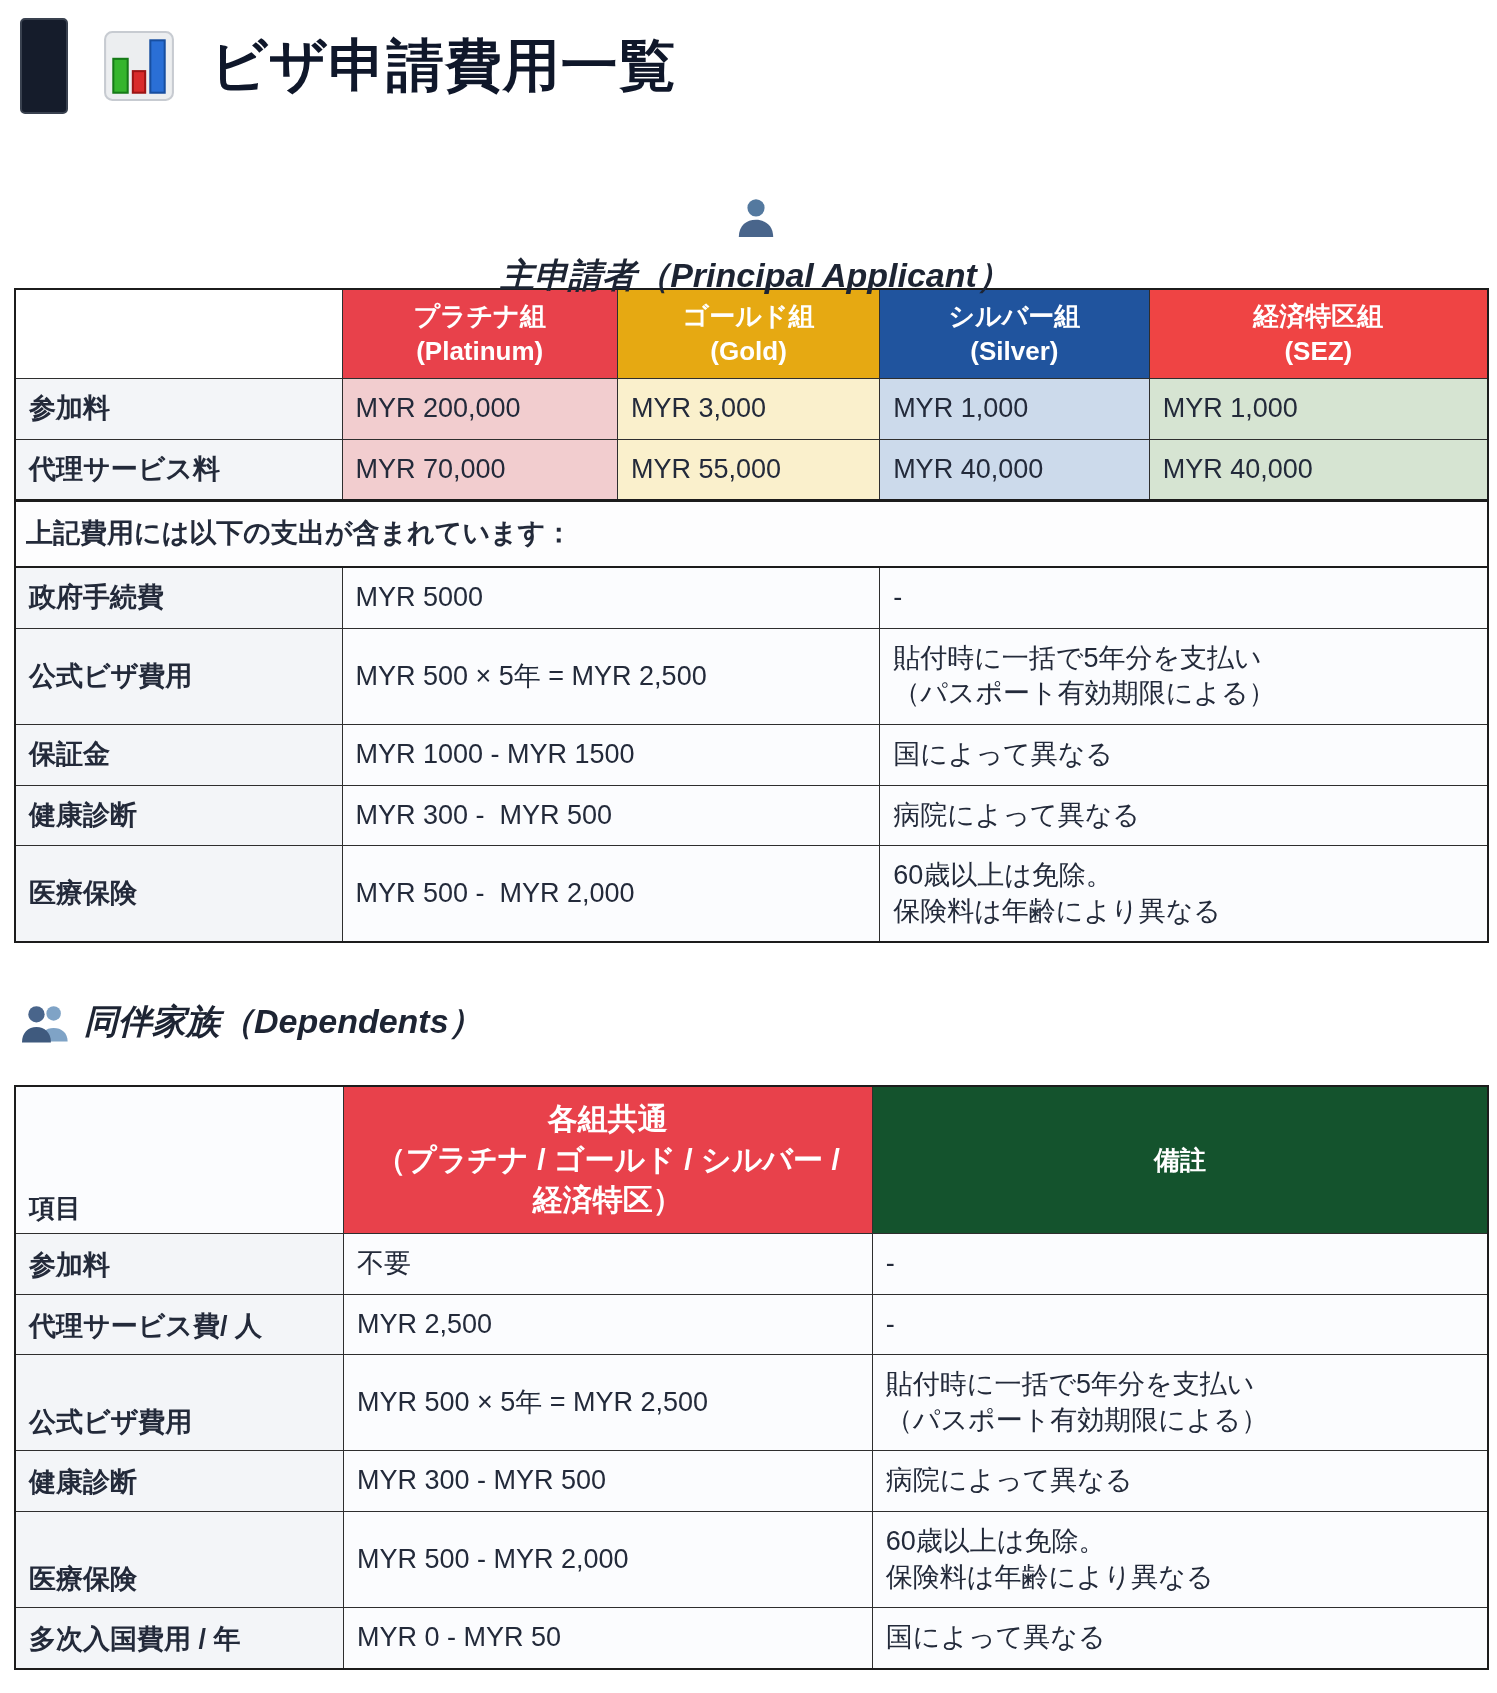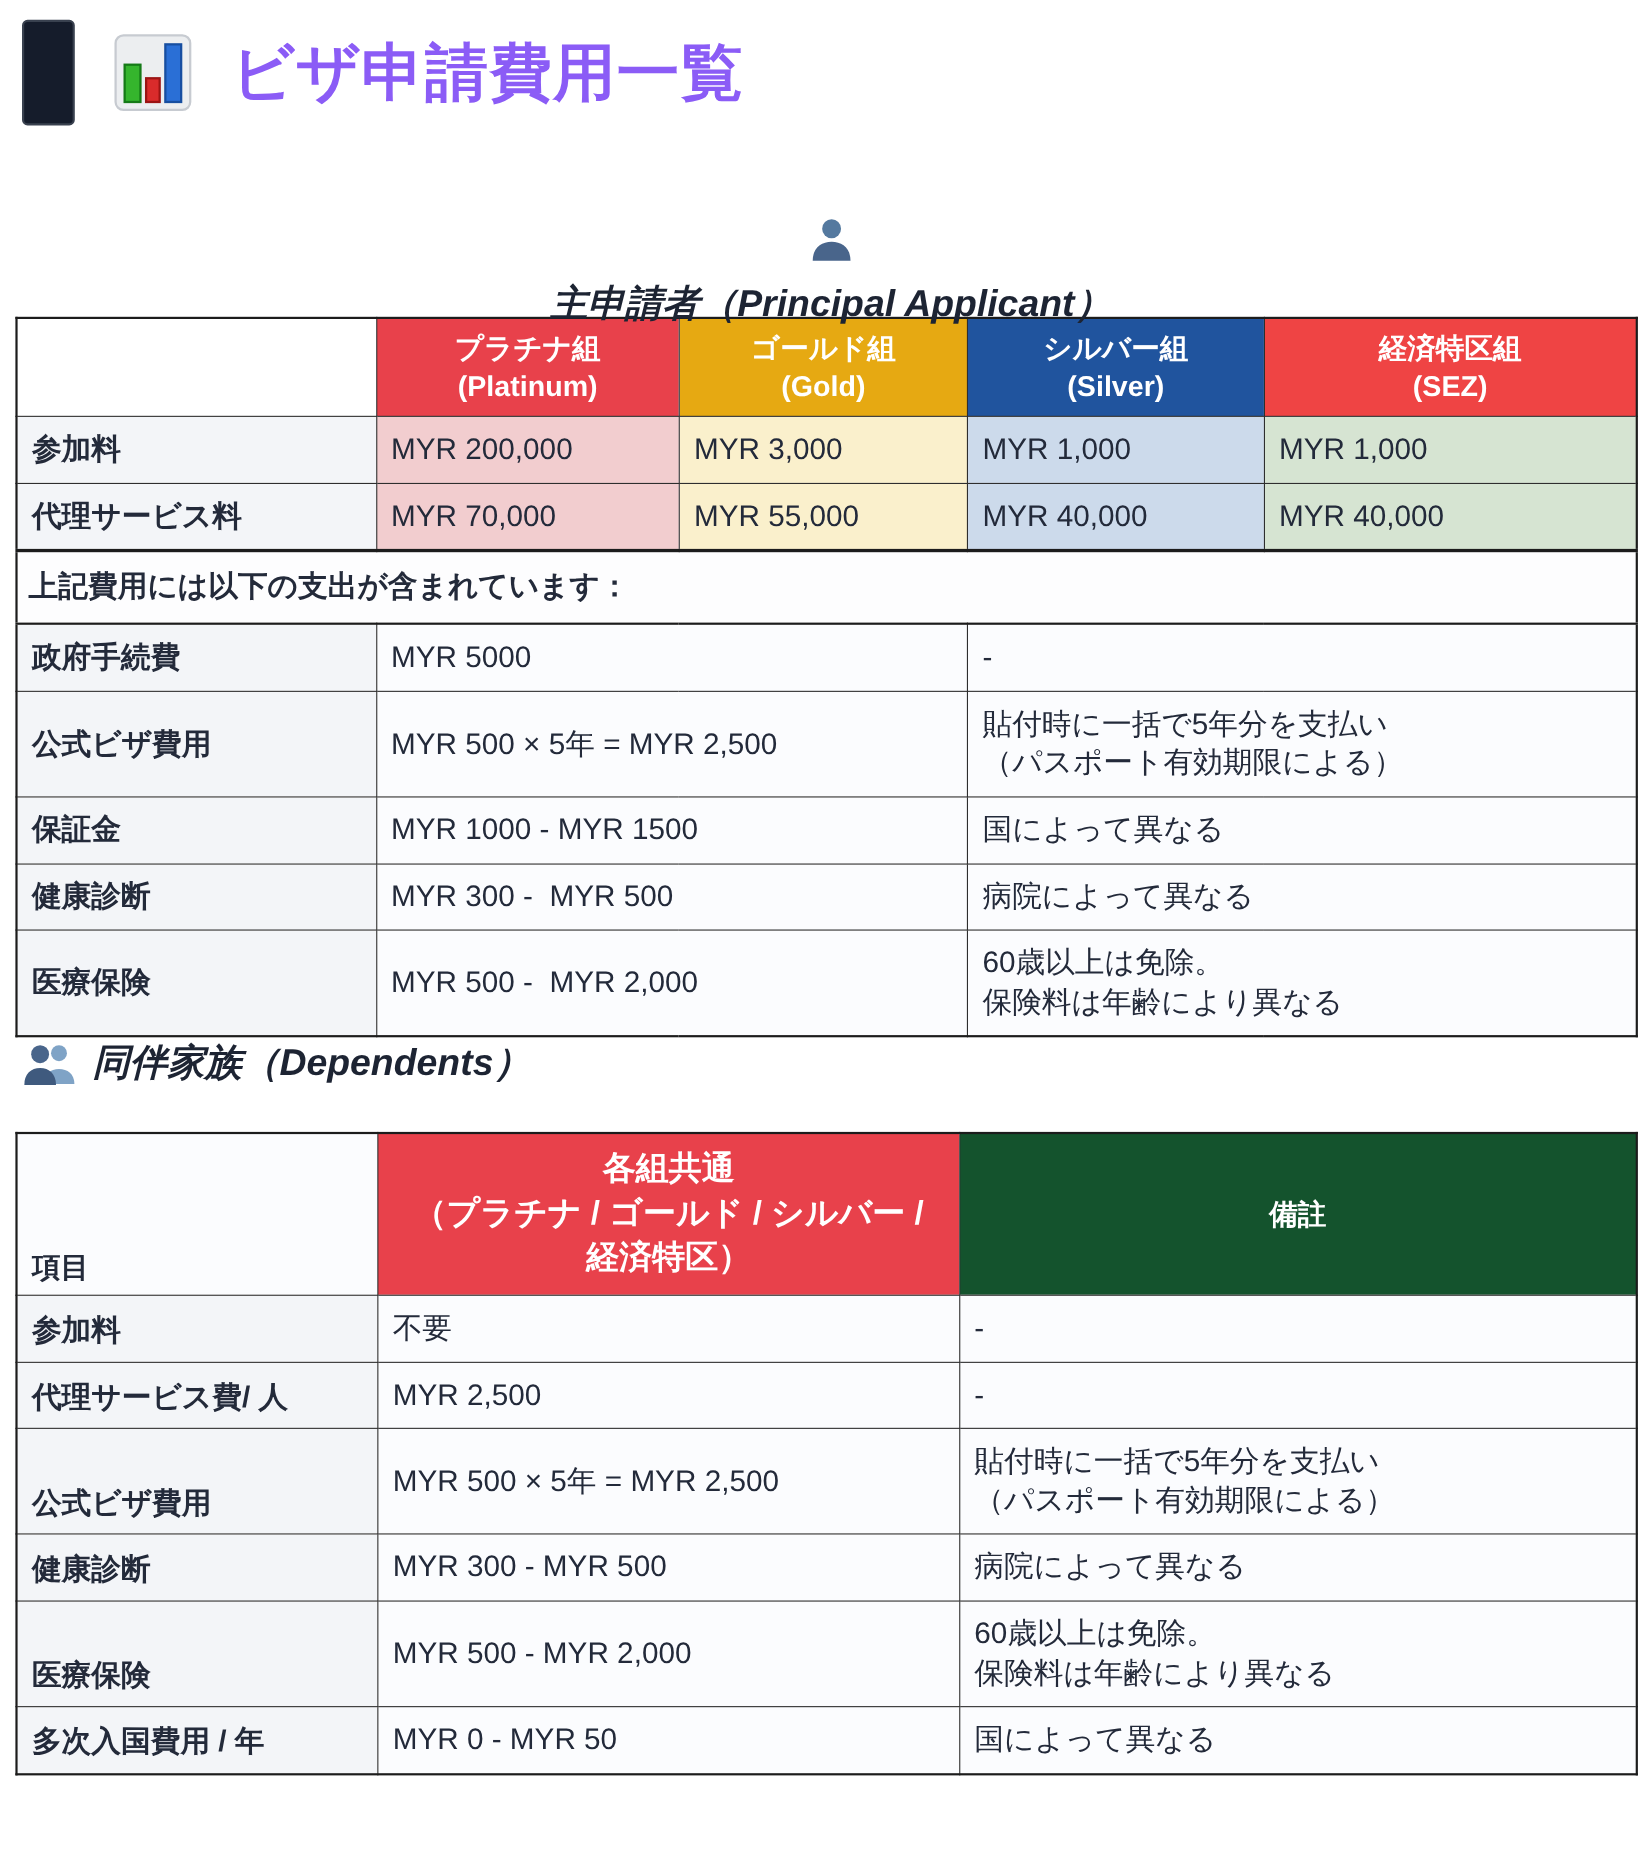--- a/index.html
+++ b/index.html
@@ -31,41 +31,41 @@
     height: 92px;
     background: #151c2b;
     border: 2px solid #39414f;
     border-radius: 5px;
     flex: 0 0 auto;
   }
   .chart-icon-wrap { flex: 0 0 auto; display: flex; align-items: center; }
   .page-title {
     font-size: 57px;
     font-weight: bold;
-    color: #8b5cf6;
+    color: #0f172a;
     margin: 0;
     letter-spacing: 1px;
     white-space: nowrap;
   }
 
   
   .section-heading {
     display: flex;
     align-items: center;
     gap: 15px;
     font-size: 34px;
     font-style: italic;
     font-weight: bold;
     color: #1d2433;
     margin: 0 0 0 8px;
     height: 46px;
   }
   .section-heading .icon-wrap { display: flex; align-items: flex-end; }
   .heading-1 { margin-top: 82px; flex-direction: column; }
-  .heading-2 { }
+  .heading-2 { margin-top: 56px; }
 
   
   table.fee-table {
     width: 1475px;
     border-collapse: collapse;
     table-layout: fixed;
     border: 2.5px solid #1c1c1c;
     margin-top: 46px;
   }
   .fee-table td, .fee-table th {

